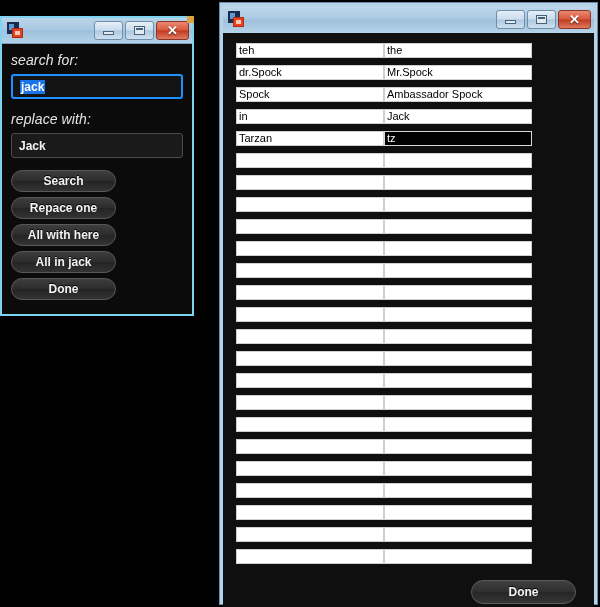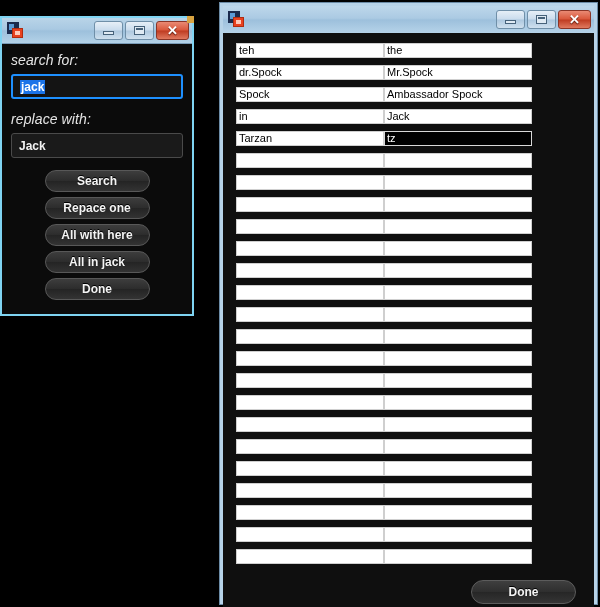--- a/index.html
+++ b/index.html
@@ -184,21 +184,20 @@
   .sel-text {
     background: #1a73e8;
     color: #ffffff;
     padding: 0 1px;
   }
 
   .btn-stack {
     margin-top: 8px;
     display: flex;
     flex-direction: column;
-    align-items: center;
     gap: 5px;
   }
   .btn {
     width: 105px;
     height: 22px;
     box-sizing: border-box;
     border: 1px solid #585858;
     border-radius: 11px;
     background: linear-gradient(to bottom, #3d3d3d 0%, #2c2c2c 50%, #242424 51%, #333333 100%);
     color: #f4f4f4;

